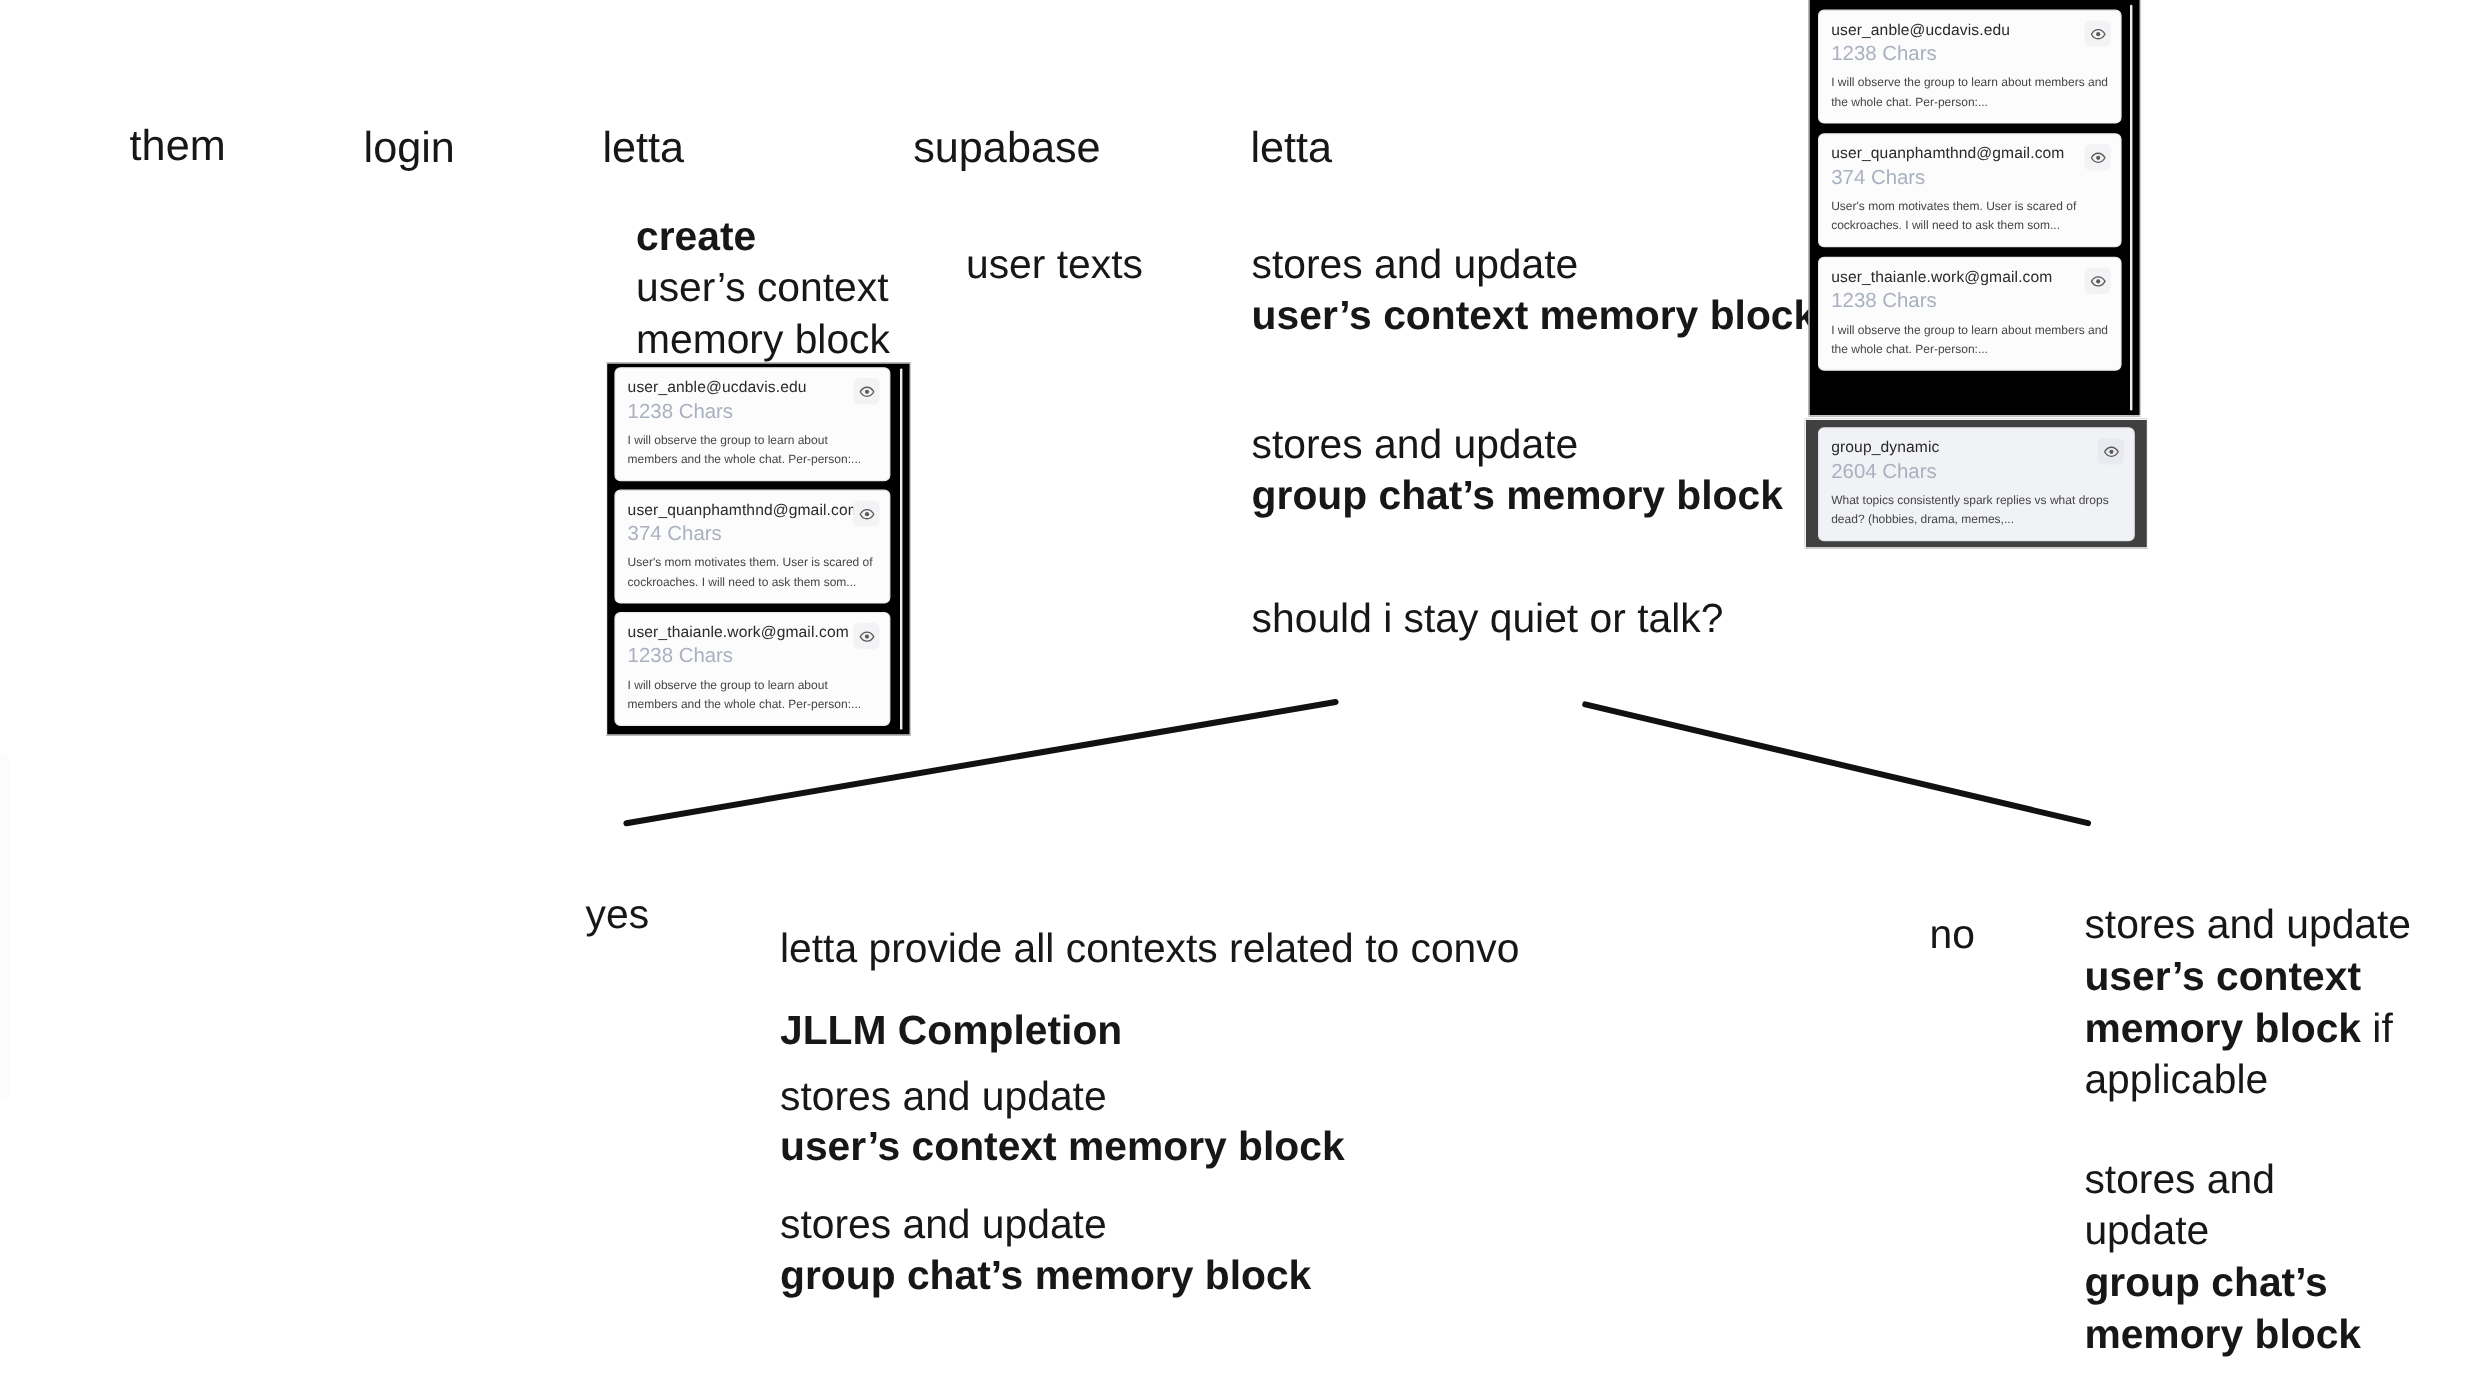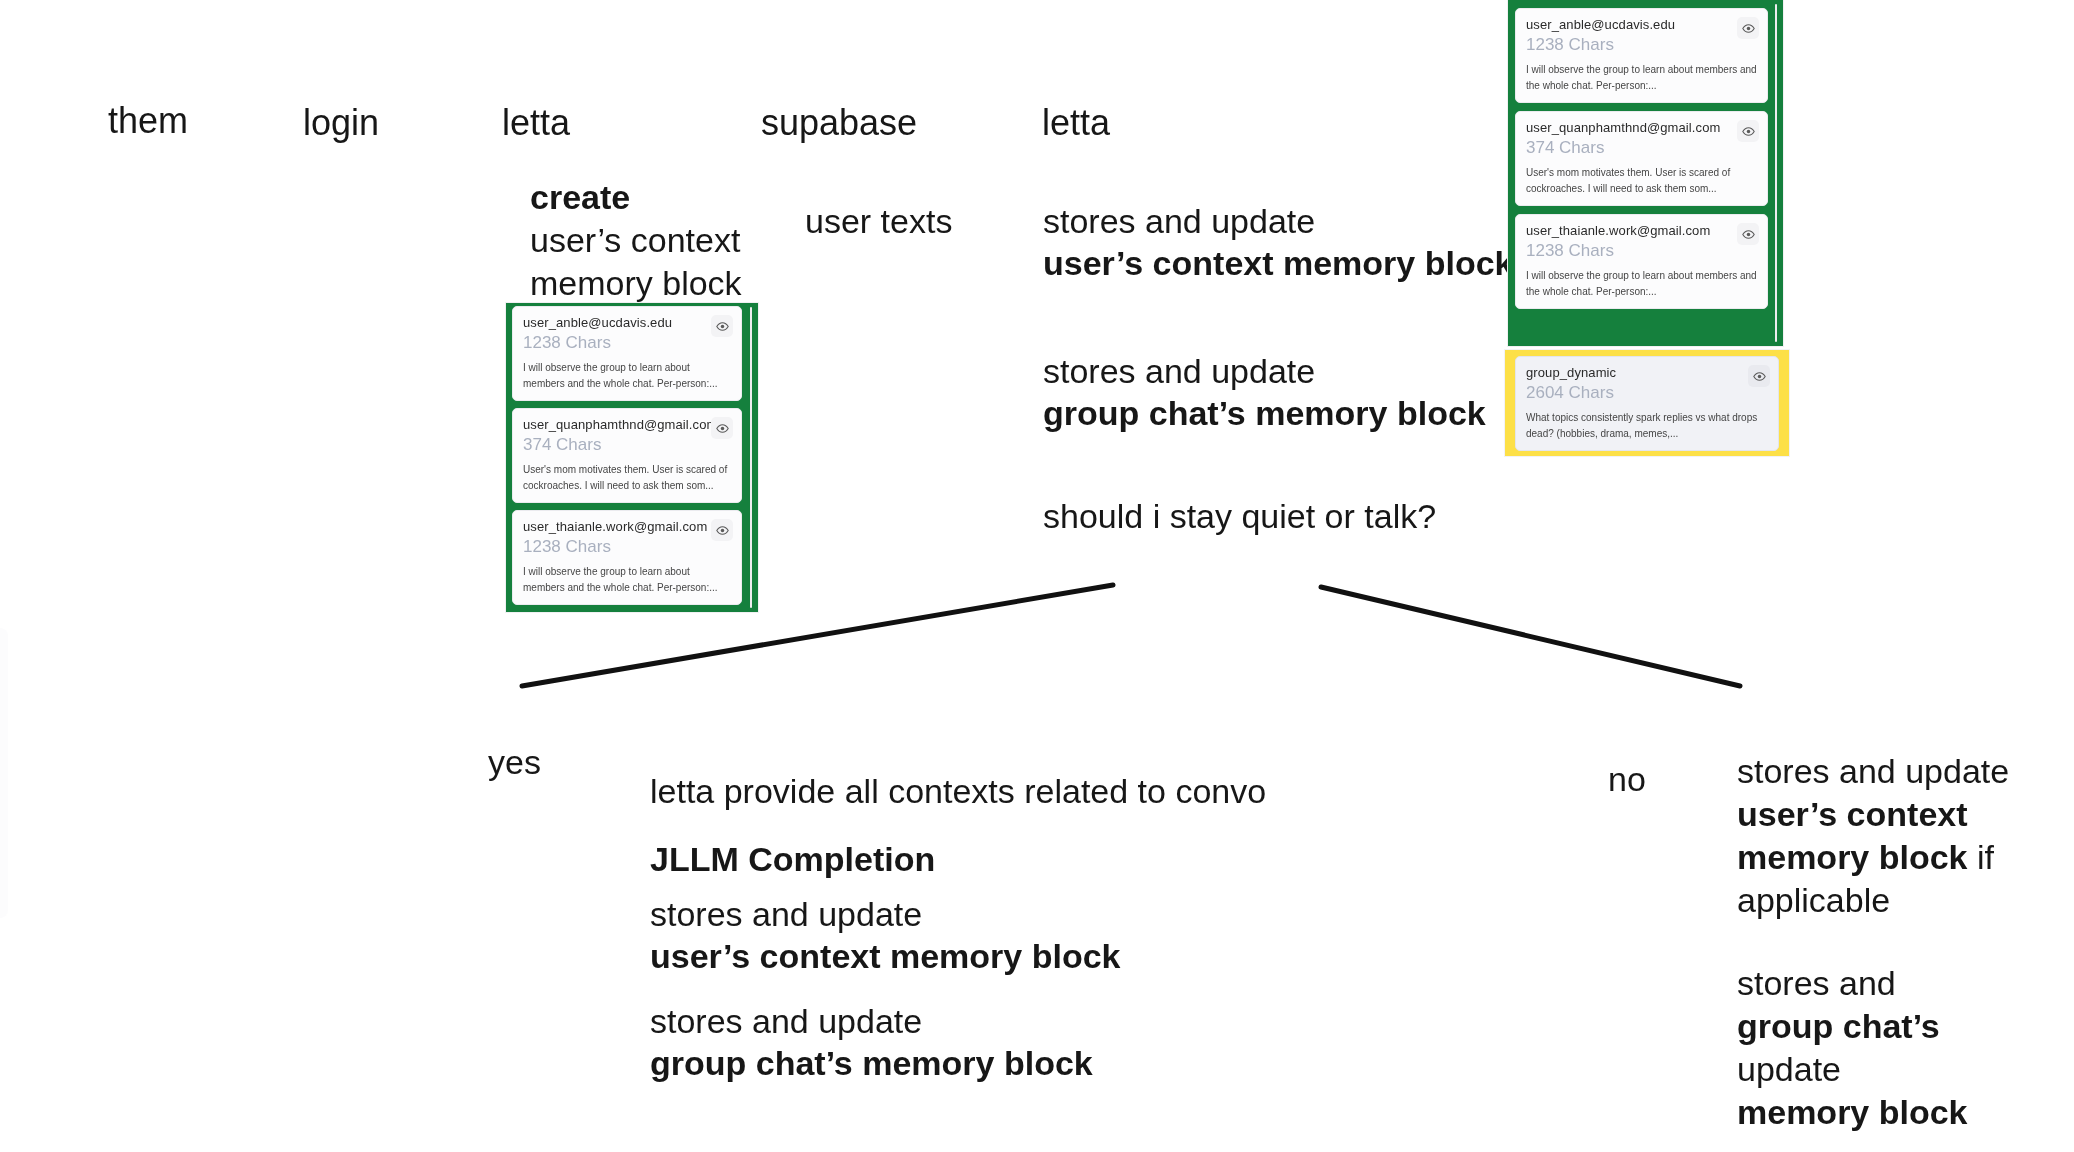--- a/index.html
+++ b/index.html
@@ -31,25 +31,25 @@
   .yes-provide{left:650px;top:770px;text-align:center;}
   .yes-completion{left:650px;top:838px;font-weight:700;}
   .yes-store-user{left:650px;top:893px;}
   .yes-store-group{left:650px;top:1000px;}
   .no-store-user{left:1737px;top:750px;line-height:43px;}
   .no-store-group{left:1737px;top:962px;line-height:43px;}
   
   svg.lines{position:absolute;left:0;top:0;width:2074px;height:1152px;pointer-events:none;}
   svg.lines line{stroke:#111;stroke-width:5;stroke-linecap:round;}
   
-  .panel{position:absolute;box-sizing:border-box;background:#15803d;border:1px solid #f0f0f2;}
+  .panel{position:absolute;box-sizing:border-box;background:#000000;border:1px solid #f0f0f2;}
   .panel::after{content:"";position:absolute;top:4px;bottom:4px;right:6px;width:2px;background:#ededef;border-radius:2px;}
   .left-panel{left:505px;top:302px;width:254px;height:311px;padding:3px 16px 3px 6px;}
   .right-panel{left:1507px;top:0;width:277px;height:347px;padding:8px 15px 8px 7px;border-top:none;}
-  .group-panel{left:1504px;top:349px;width:286px;height:108px;padding:6px 10px;background:#fde047;border-color:#f2f2f5;}
+  .group-panel{left:1504px;top:349px;width:286px;height:108px;padding:6px 10px;background:#404040;border-color:#f2f2f5;}
   .group-panel::after{display:none;}
   .card{position:relative;box-sizing:border-box;background:#fcfcfd;border:1px solid #ebebef;border-radius:5px;
         padding:8px 10px 9px;margin-bottom:7px;}
   .right-panel .card{margin-bottom:8px;}
   .card-title{font-size:13px;color:#2a2a2a;letter-spacing:.1px;padding-right:26px;white-space:nowrap;overflow:hidden;}
   .card-chars{font-size:17px;color:#a9b0bf;margin-top:3px;}
   .card-body{font-size:10px;color:#454545;line-height:15.5px;margin-top:7px;max-height:32px;overflow:hidden;}
   .eye-btn{position:absolute;top:8px;right:8px;width:22px;height:22px;border:none;border-radius:5px;
            background:#f3f3f5;display:flex;align-items:center;justify-content:center;padding:0;cursor:pointer;}
   .group-card{background:#f1f2f6;border-color:#e3e5ec;margin-bottom:0;}
@@ -81,21 +81,21 @@
   </svg>
 
   <div class="note lbl-yes">yes</div>
   <div class="note yes-provide">letta provide all contexts related to convo</div>
   <div class="note yes-completion">JLLM Completion</div>
   <div class="note yes-store-user"><div class="rt-line"><span>stores and update</span></div><div class="rt-line"><span class="b">user’s context memory block</span></div></div>
   <div class="note yes-store-group"><div class="rt-line"><span>stores and update</span></div><div class="rt-line"><span class="b">group chat’s memory block</span></div></div>
 
   <div class="note lbl-no">no</div>
   <div class="note no-store-user"><div class="rt-line"><span>stores and update</span></div><div class="rt-line"><span class="b">user’s context</span></div><div class="rt-line"><span class="b">memory block</span><span> if</span></div><div class="rt-line"><span>applicable</span></div></div>
-  <div class="note no-store-group"><div class="rt-line"><span>stores and</span></div><div class="rt-line"><span class="b">group chat’s</span></div><div class="rt-line"><span>update</span></div><div class="rt-line"><span class="b">memory block</span></div></div>
+  <div class="note no-store-group"><div class="rt-line"><span>stores and</span></div><div class="rt-line"><span>update</span></div><div class="rt-line"><span class="b">group chat’s</span></div><div class="rt-line"><span class="b">memory block</span></div></div>
 
   <div class="panel left-panel">
 
       <div class="card">
         <button class="eye-btn">
           <svg width="13" height="13" viewBox="0 0 24 24">
             <path d="M1.5 12s4-7 10.5-7 10.5 7 10.5 7-4 7-10.5 7S1.5 12 1.5 12z" fill="none" stroke="#5a5a5a" stroke-width="2"></path>
             <circle cx="12" cy="12" r="3.2" fill="#5a5a5a"></circle>
           </svg>
         </button>

